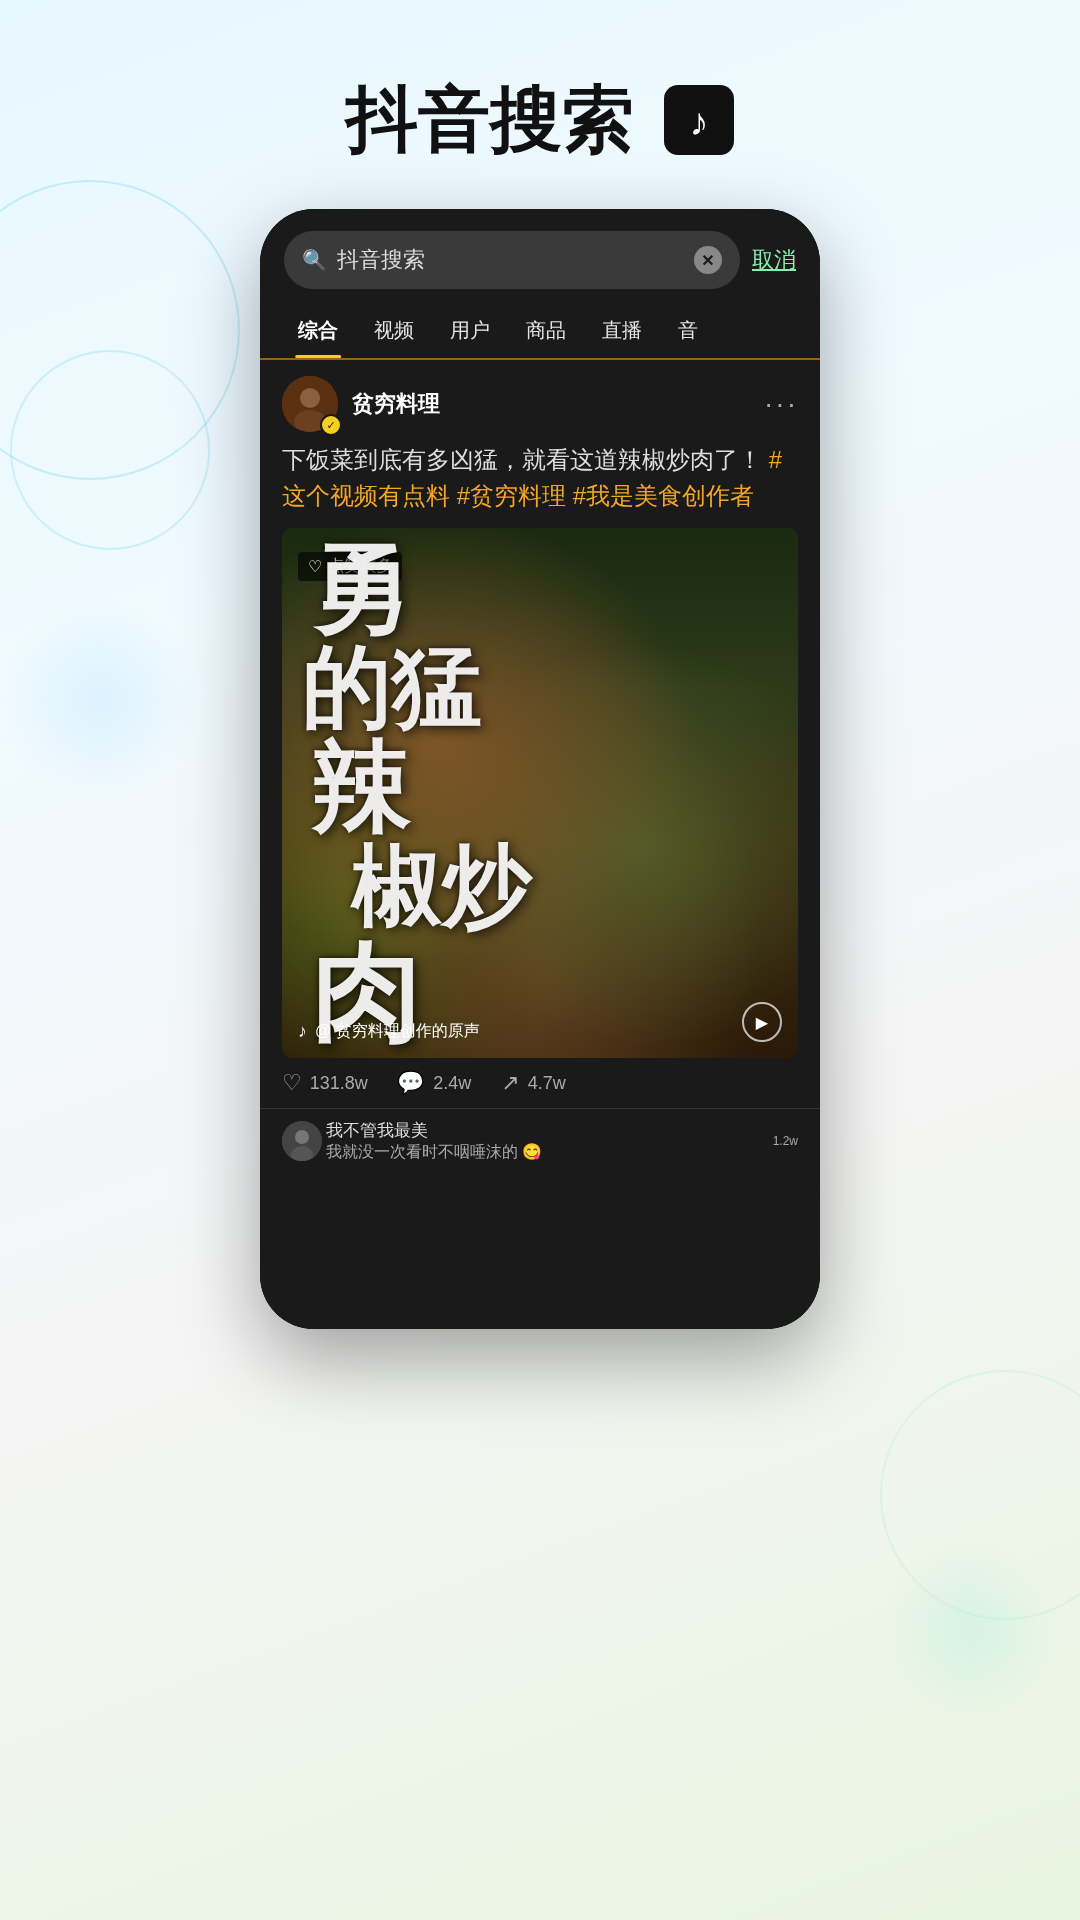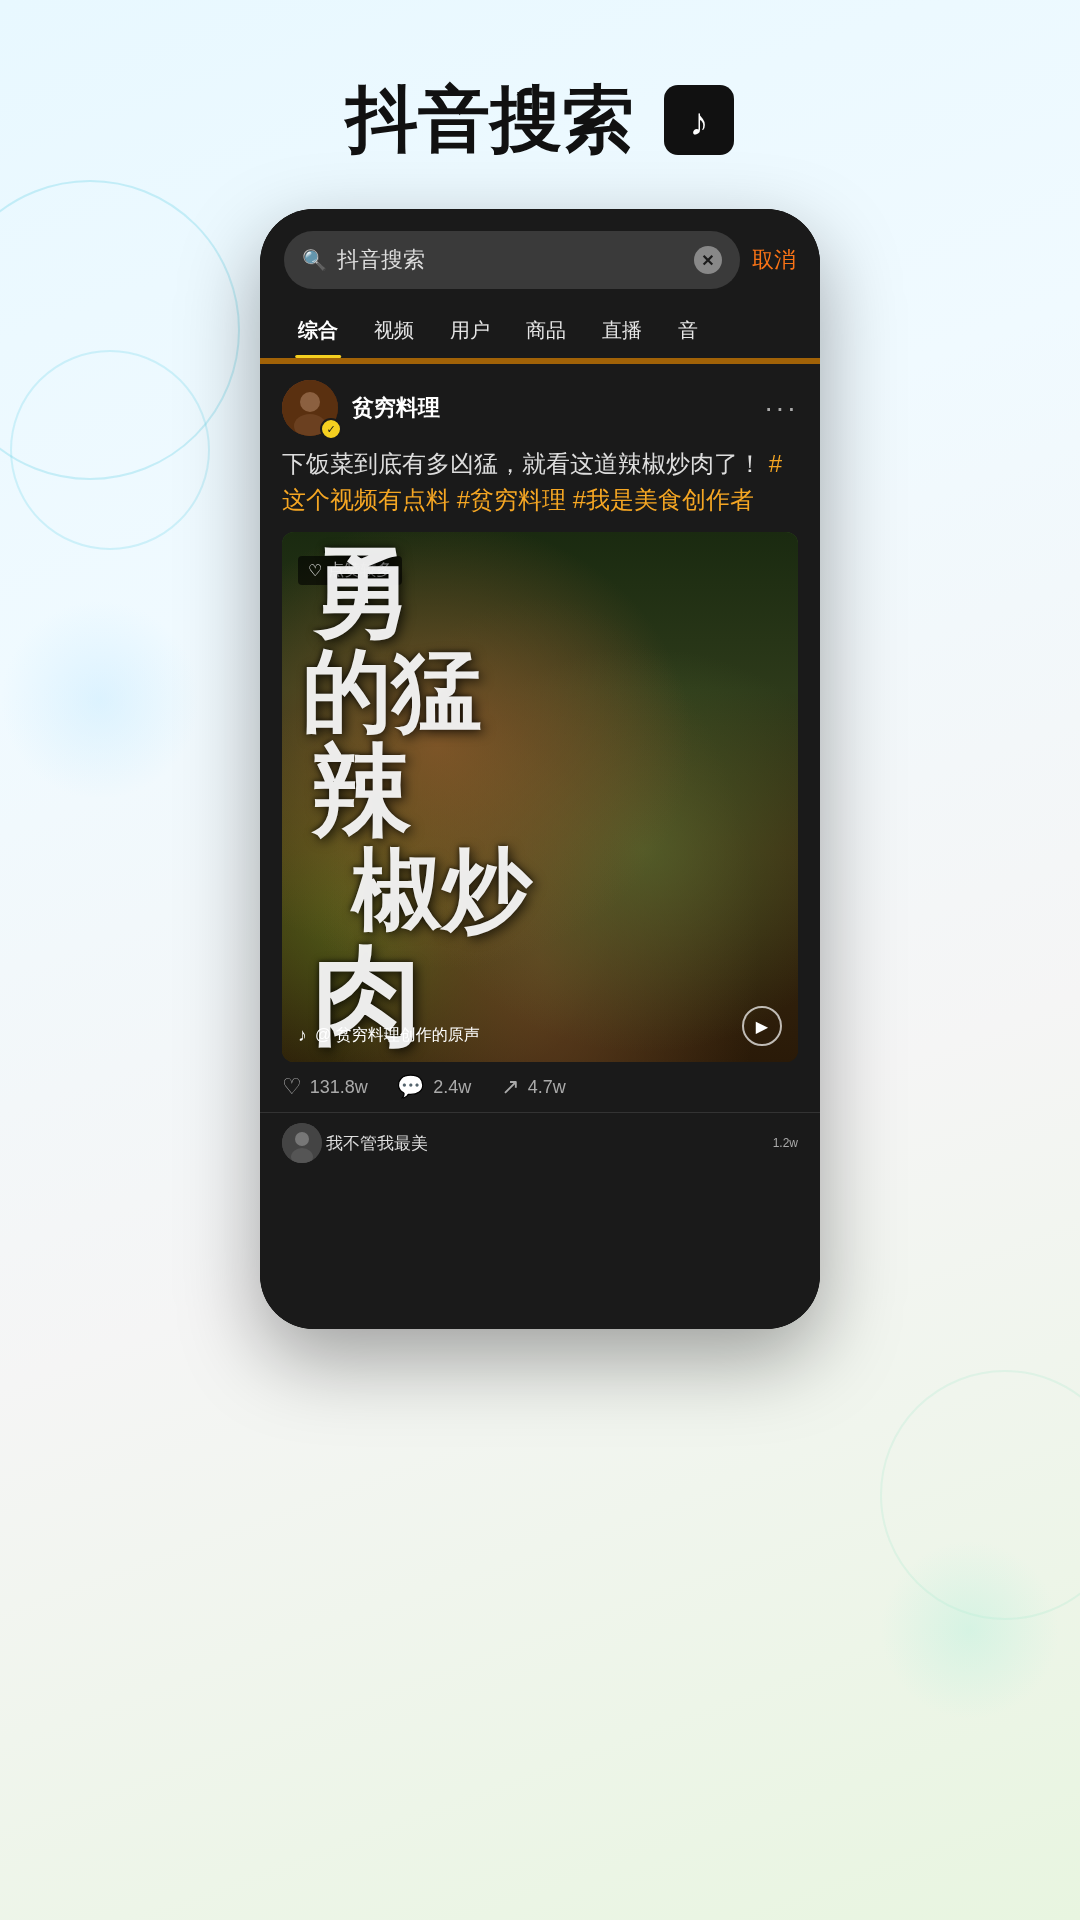--- a/index.html
+++ b/index.html
@@ -130,30 +130,31 @@
       background: #888;
       border-radius: 50%;
       display: flex;
       align-items: center;
       justify-content: center;
       color: #1a1a1a;
       font-size: 16px;
       font-weight: bold;
     }
     .search-cancel {
-      color: #f97316;
+      color: #86efac;
       font-size: 22px;
       white-space: nowrap;
+      text-decoration: underline;
     }
 
     
     .tabs {
       display: flex;
       padding: 0 20px;
-      border-bottom: 6px solid #a16207;
+      border-bottom: 2px solid #a16207;
       background: #1a1a1a;
     }
     .tab-item {
       padding: 14px 18px;
       font-size: 20px;
       color: #e5e5e5;
       position: relative;
       white-space: nowrap;
     }
     .tab-item.active {
@@ -505,20 +506,21 @@
         <div class="comment-preview">
           <div class="comment-avatar">
             <svg width="40" height="40" viewBox="0 0 40 40">
               <circle cx="20" cy="20" r="20" fill="#444"></circle>
               <circle cx="20" cy="16" r="7" fill="#777"></circle>
               <ellipse cx="20" cy="34" rx="11" ry="9" fill="#555"></ellipse>
             </svg>
           </div>
           <div class="comment-text-area">
             <div class="comment-author">我不管我最美</div>
+            <div class="comment-body">我就没一次看时不咽唾沫的 😋</div>
           </div>
           <span class="comment-count">1.2w</span>
         </div>
 
       </div>
     </div>
   </div>
 </div>
 
 </body></html>

